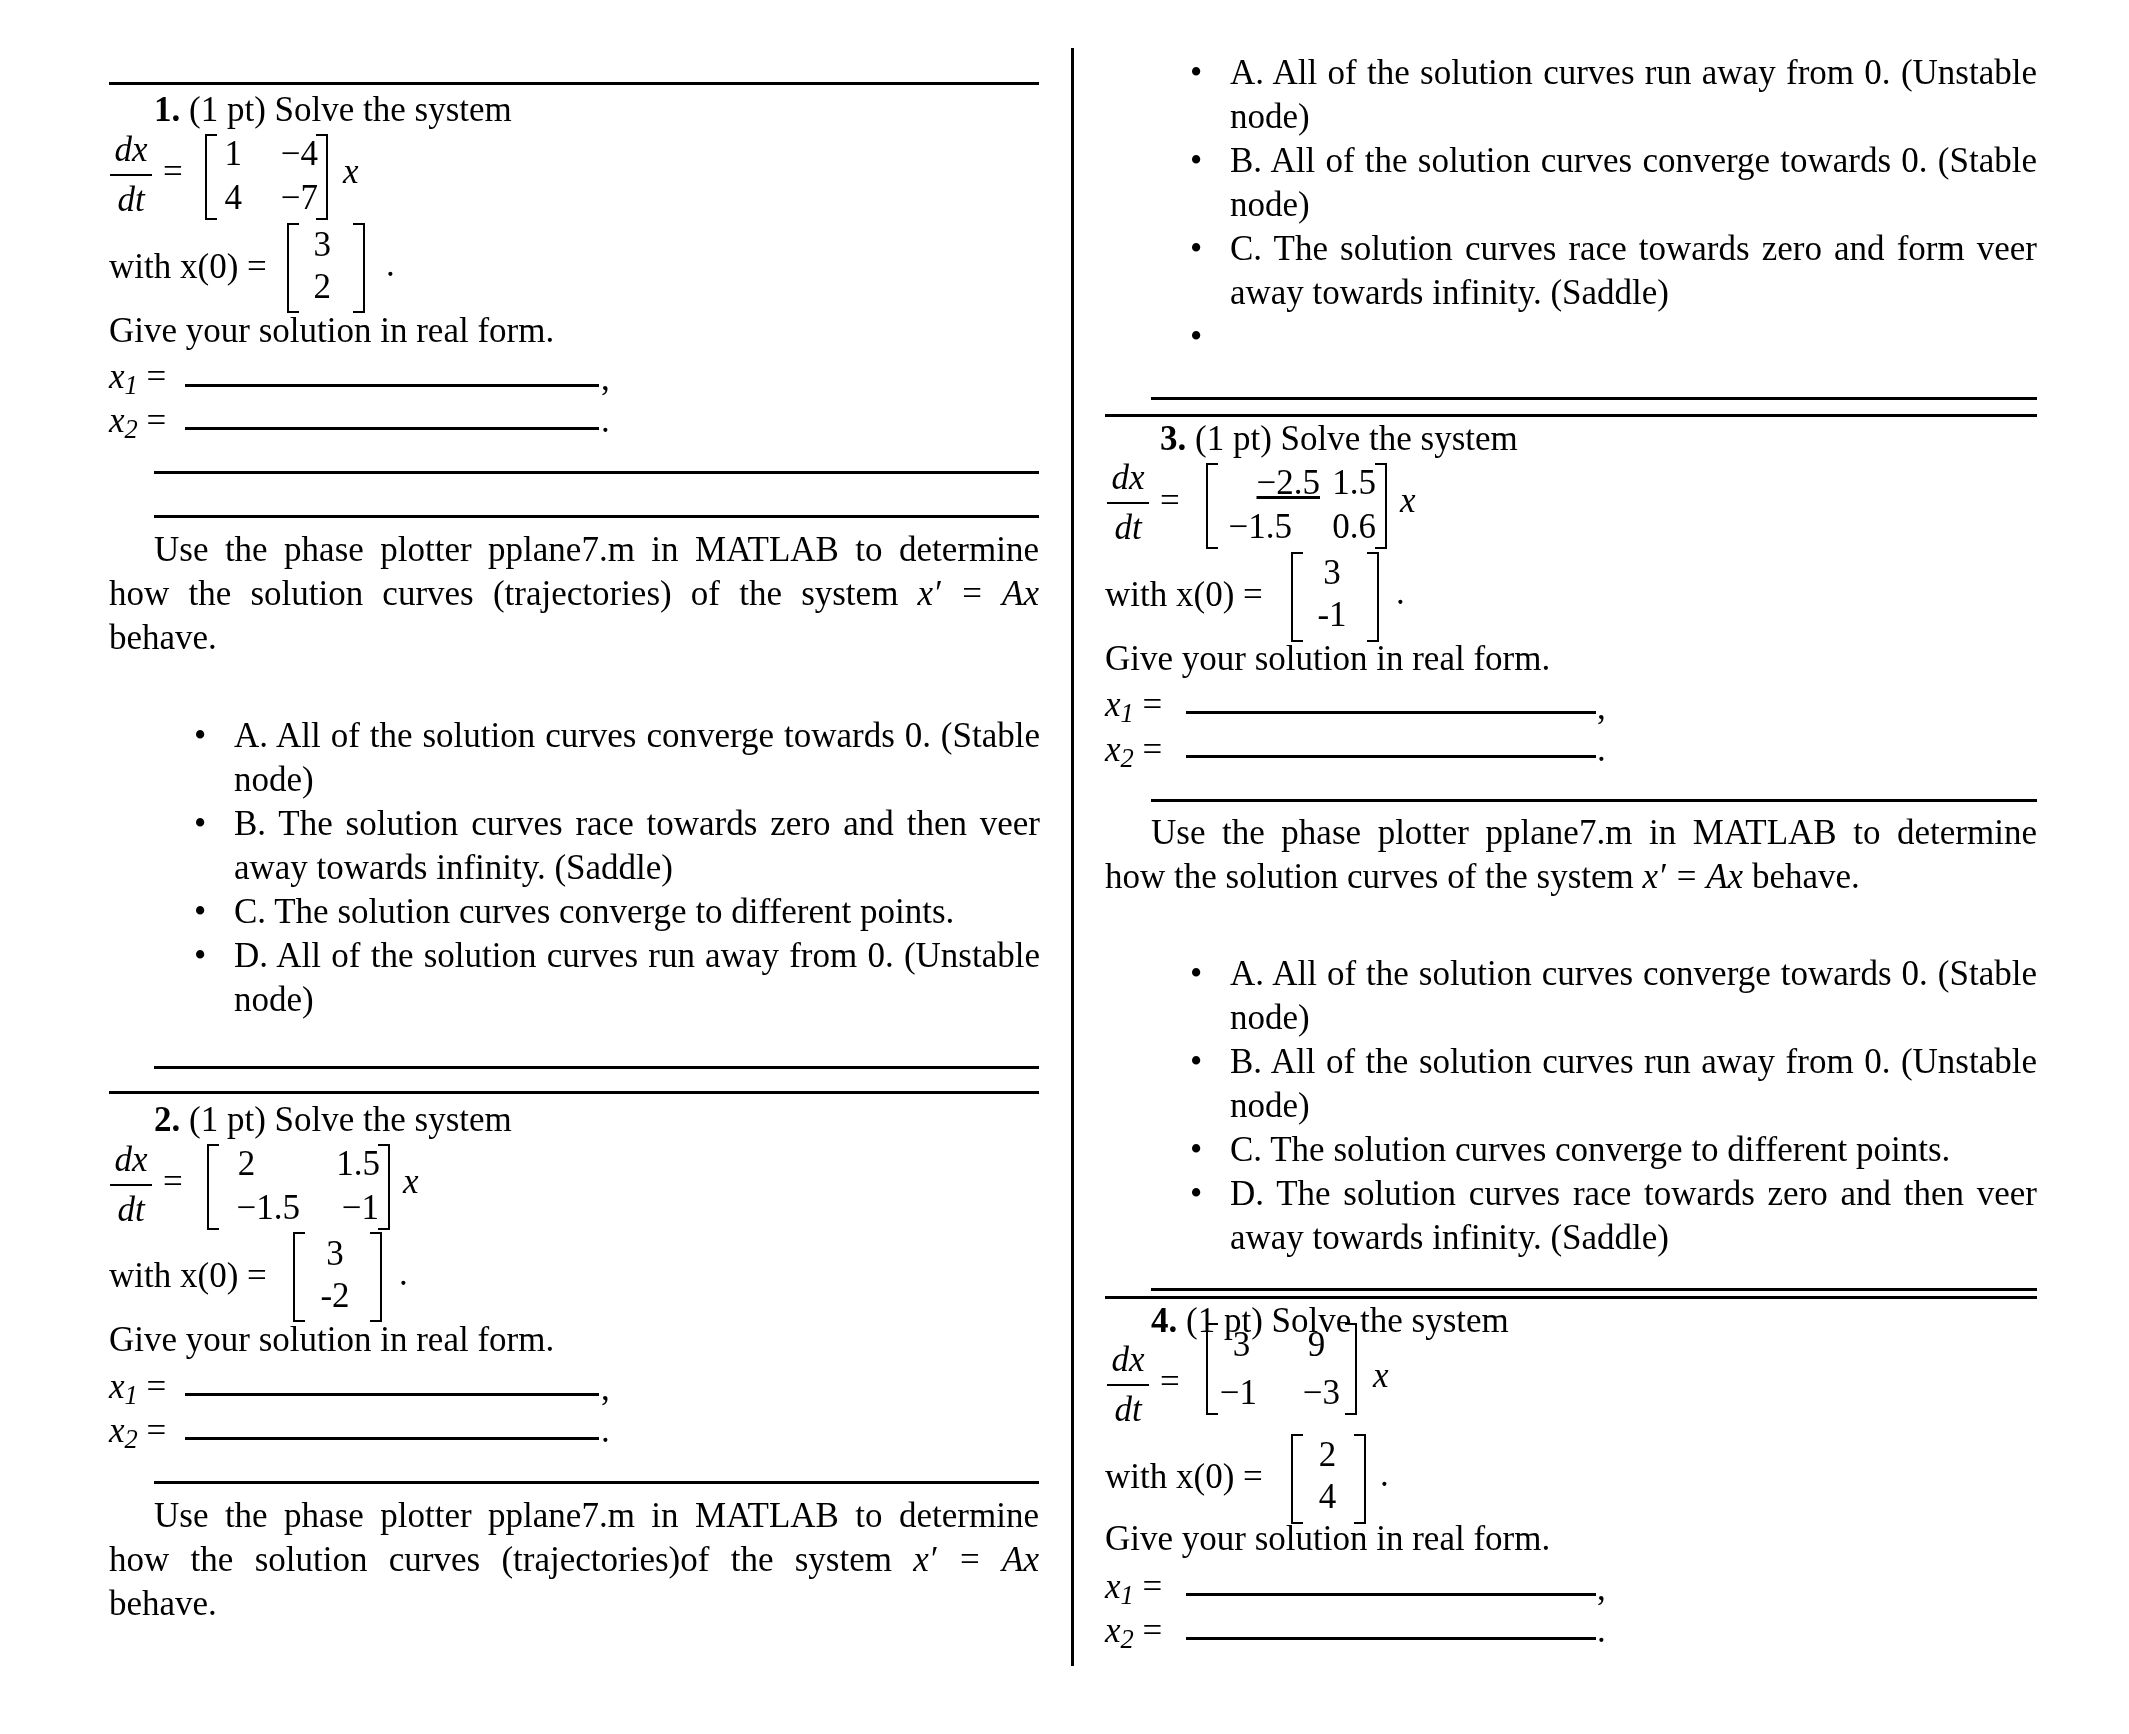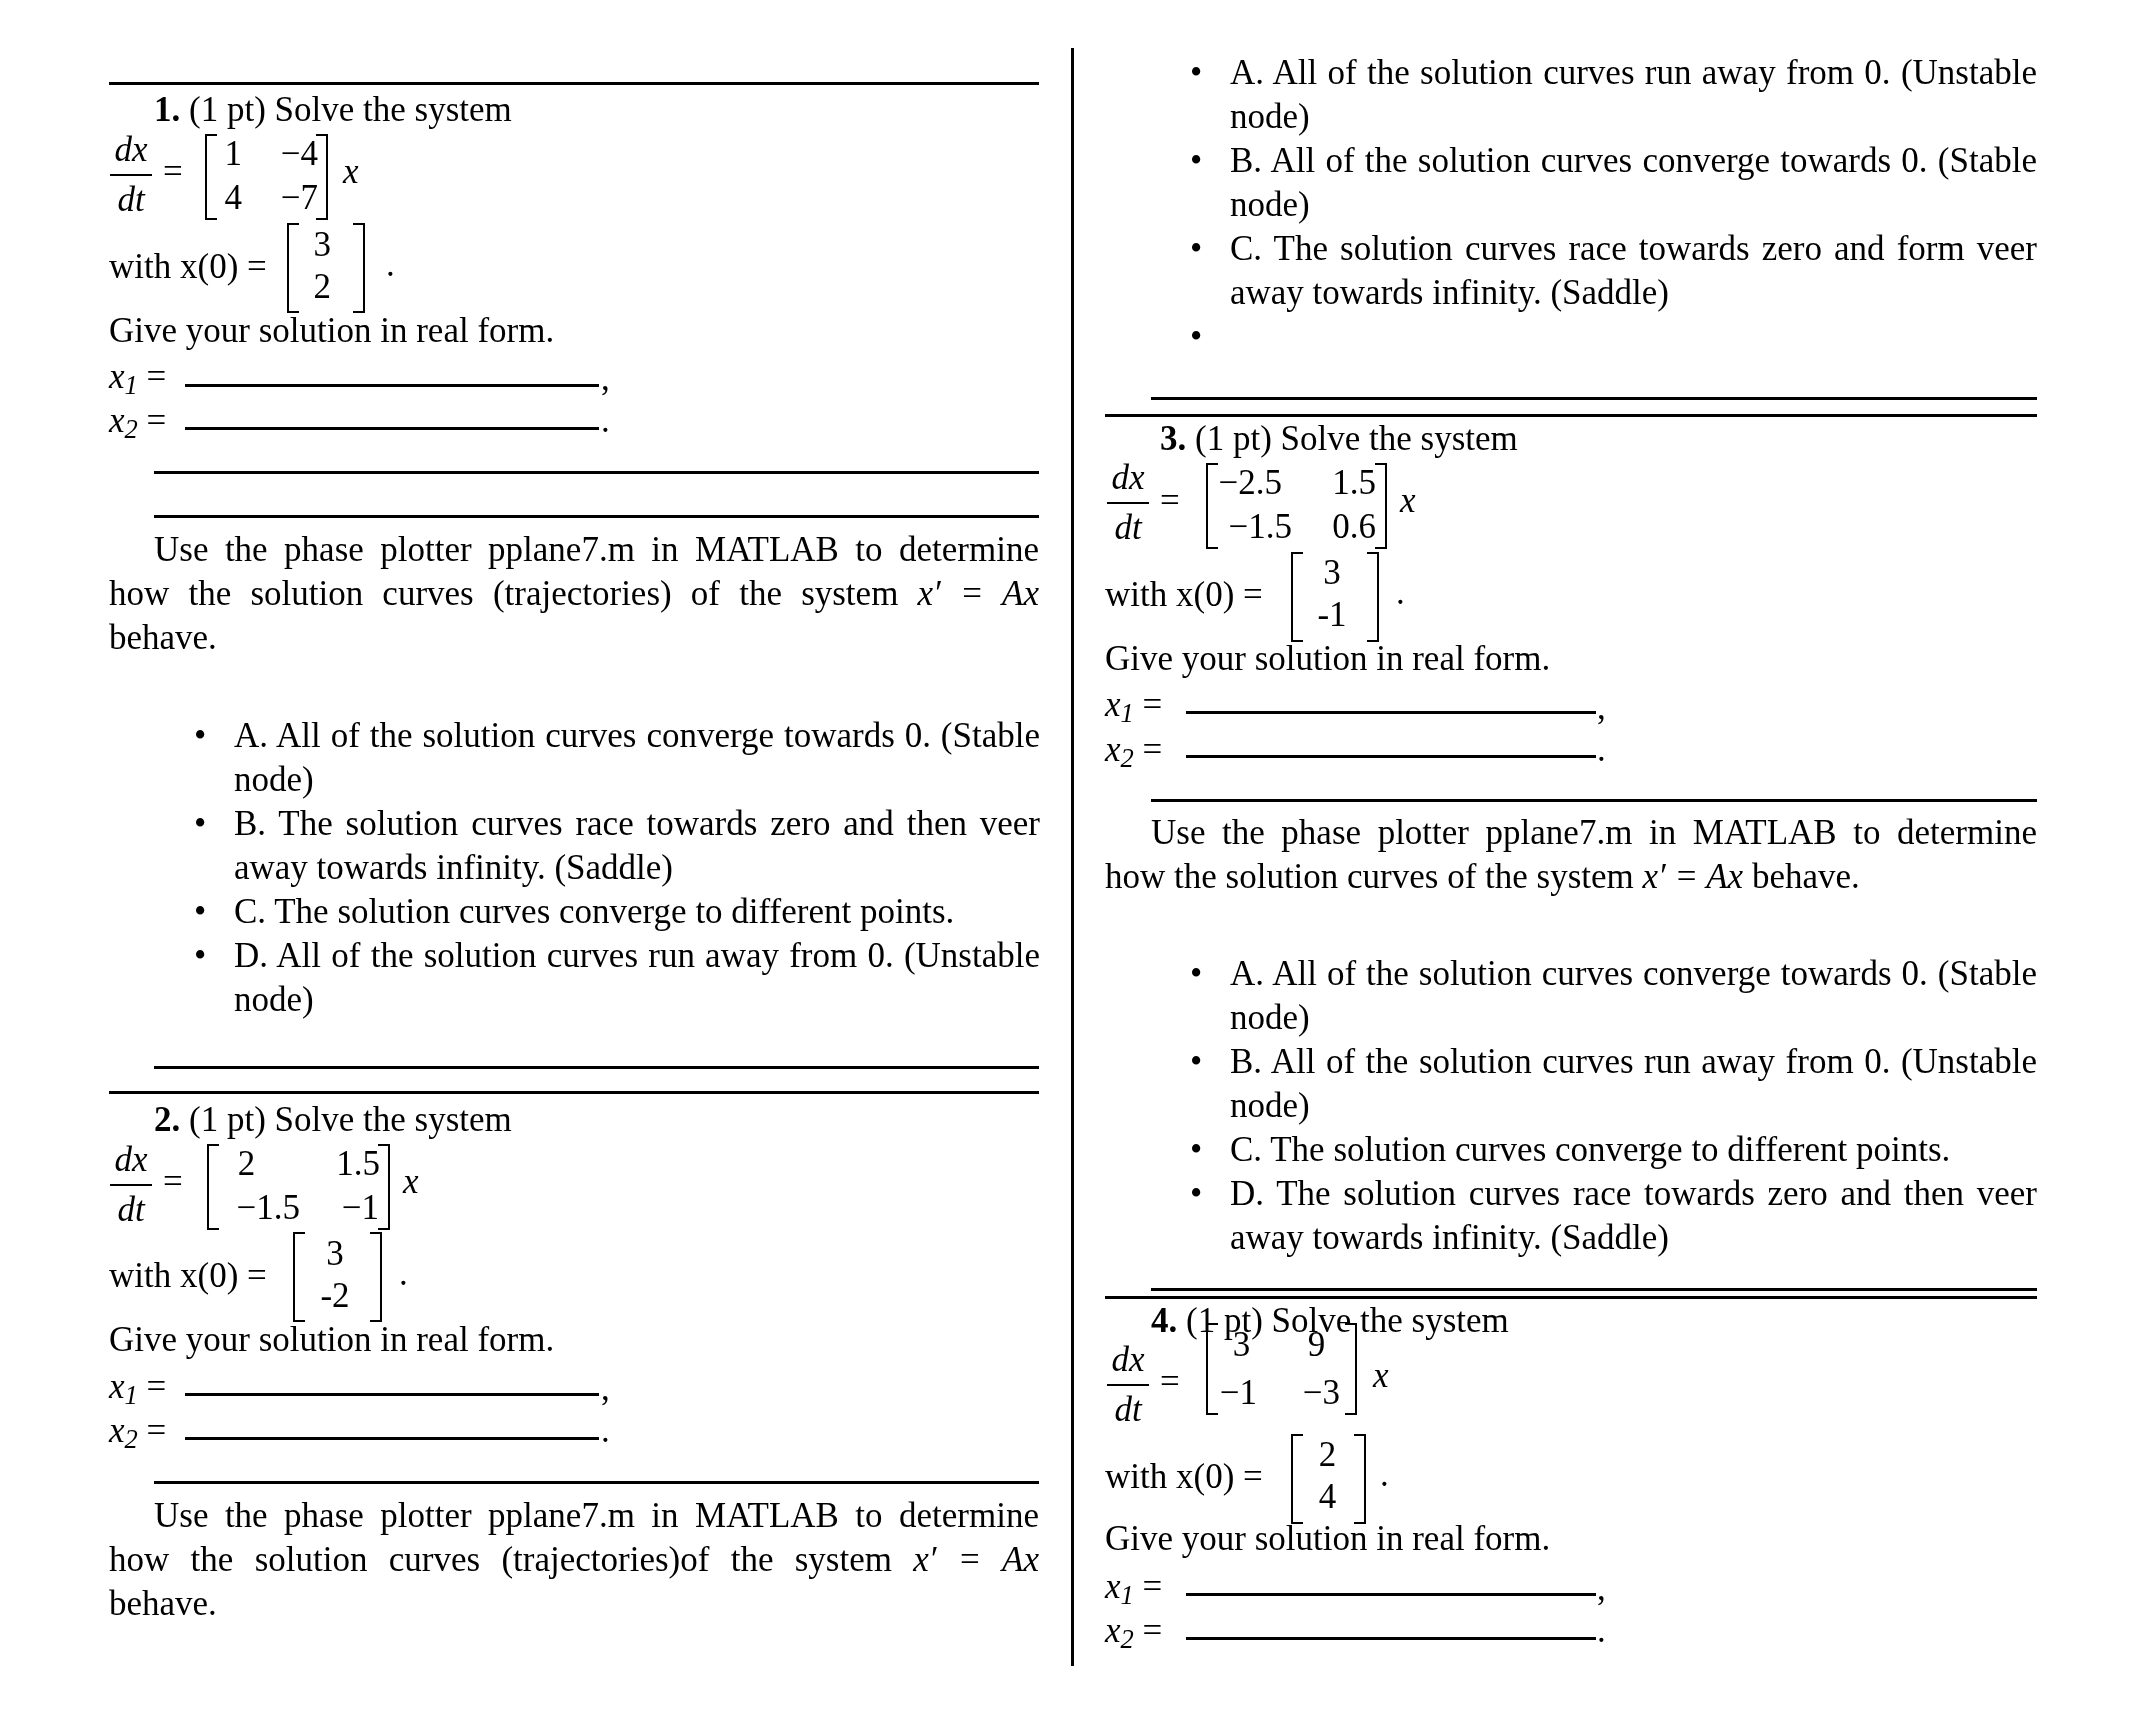--- a/index.html
+++ b/index.html
@@ -135,21 +135,21 @@
   <span>(1 pt) Solve the system</span>
 </div>
 <div class="frac" style="left:1107px; top:456px; width:42px;">
   <span class="num">dx</span>
   <span class="bar"></span>
   <span class="den">dt</span>
 </div>
 <div class="eq" style="left:1160px; top:481px;">=</div>
 <div>
   <div class="brk l" style="left:1206px; top:463px; height:82px;"></div>
-  <div class="cell" style="left:1203px; top:461px; width:79px;">−2.5</div>
+  <div class="cell" style="left:1241px; top:461px; width:79px;text-decoration:underline;">−2.5</div>
   <div class="cell" style="left:1314px; top:461px; width:62px;">1.5</div>
   <div class="cell" style="left:1213px; top:505px; width:79px;">−1.5</div>
   <div class="cell" style="left:1314px; top:505px; width:62px;">0.6</div>
   <div class="brk r" style="left:1375px; top:463px; height:82px;"></div>
 </div>
 <div class="eq it" style="left:1400px; top:481px;">x</div>
 <div class="abs txt" style="left:1105px; top:573px;">with x(0) =</div>
 <div>
   <div class="brk l" style="left:1291px; top:552px; height:86px;"></div>
   <div class="cell" style="left:1312px; top:551px; width:40px; text-align:center;">3</div>

